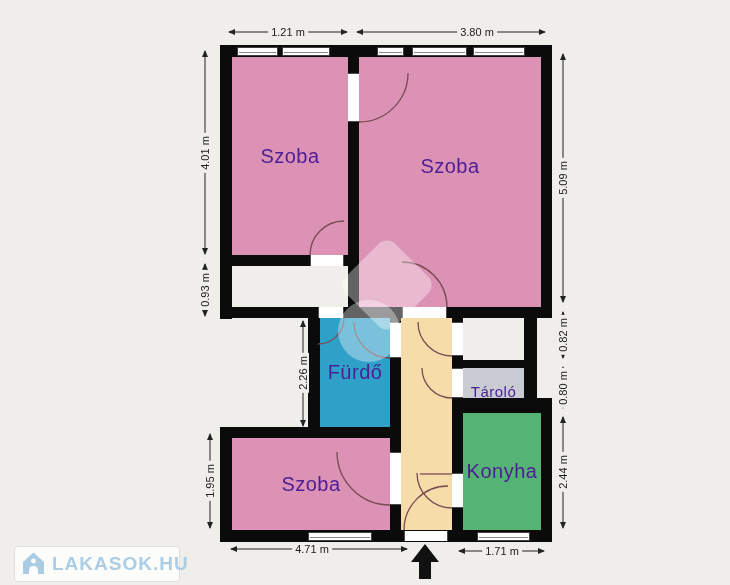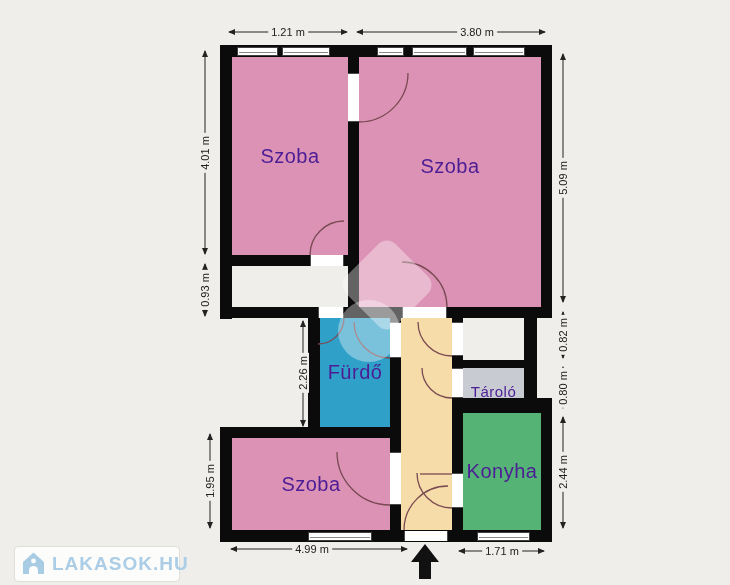--- a/index.html
+++ b/index.html
@@ -135,21 +135,21 @@
   <div class="dim" style="left:288px;top:32px;">1.21 m</div>
   <div class="dim" style="left:451px;top:32px;margin-left:26px;">3.80 m</div>
   <div class="dim vert" style="left:205px;top:153px;">4.01 m</div>
   <div class="dim vert" style="left:205px;top:290px;">0.93 m</div>
   <div class="dim vert" style="left:303px;top:373px;">2.26 m</div>
   <div class="dim vert" style="left:210px;top:481px;">1.95 m</div>
   <div class="dim vert" style="left:563px;top:178px;">5.09 m</div>
   <div class="dim vert" style="left:563px;top:335px;">0.82 m</div>
   <div class="dim vert" style="left:563px;top:388px;">0.80 m</div>
   <div class="dim vert" style="left:563px;top:472px;">2.44 m</div>
-  <div class="dim" style="left:312px;top:549px;">4.99 m</div>
+  <div class="dim" style="left:312px;top:549px;">4.71 m</div>
   <div class="dim" style="left:502px;top:551px;text-align:center;">1.71 m</div>
 
   <div class="wm diamond" style="left:352px;top:250px;width:70px;height:70px;"></div>
   <div class="wm circle" style="left:338px;top:300px;width:62px;height:62px;"></div>
 
   <div class="logo-box"></div>
   <svg class="house" width="27" height="27" viewBox="0 0 27 27">
     <path d="M3,12 L13.5,2.5 L24,12 L24,24 L3,24 Z" fill="#a9cce5" stroke="none"></path>
     <circle cx="13.5" cy="11" r="2.4" fill="#ffffff"></circle>
     <path d="M9,24 v-3.5 a4.5,4.5 0 0 1 9,0 v3.5 z" fill="#ffffff"></path>

